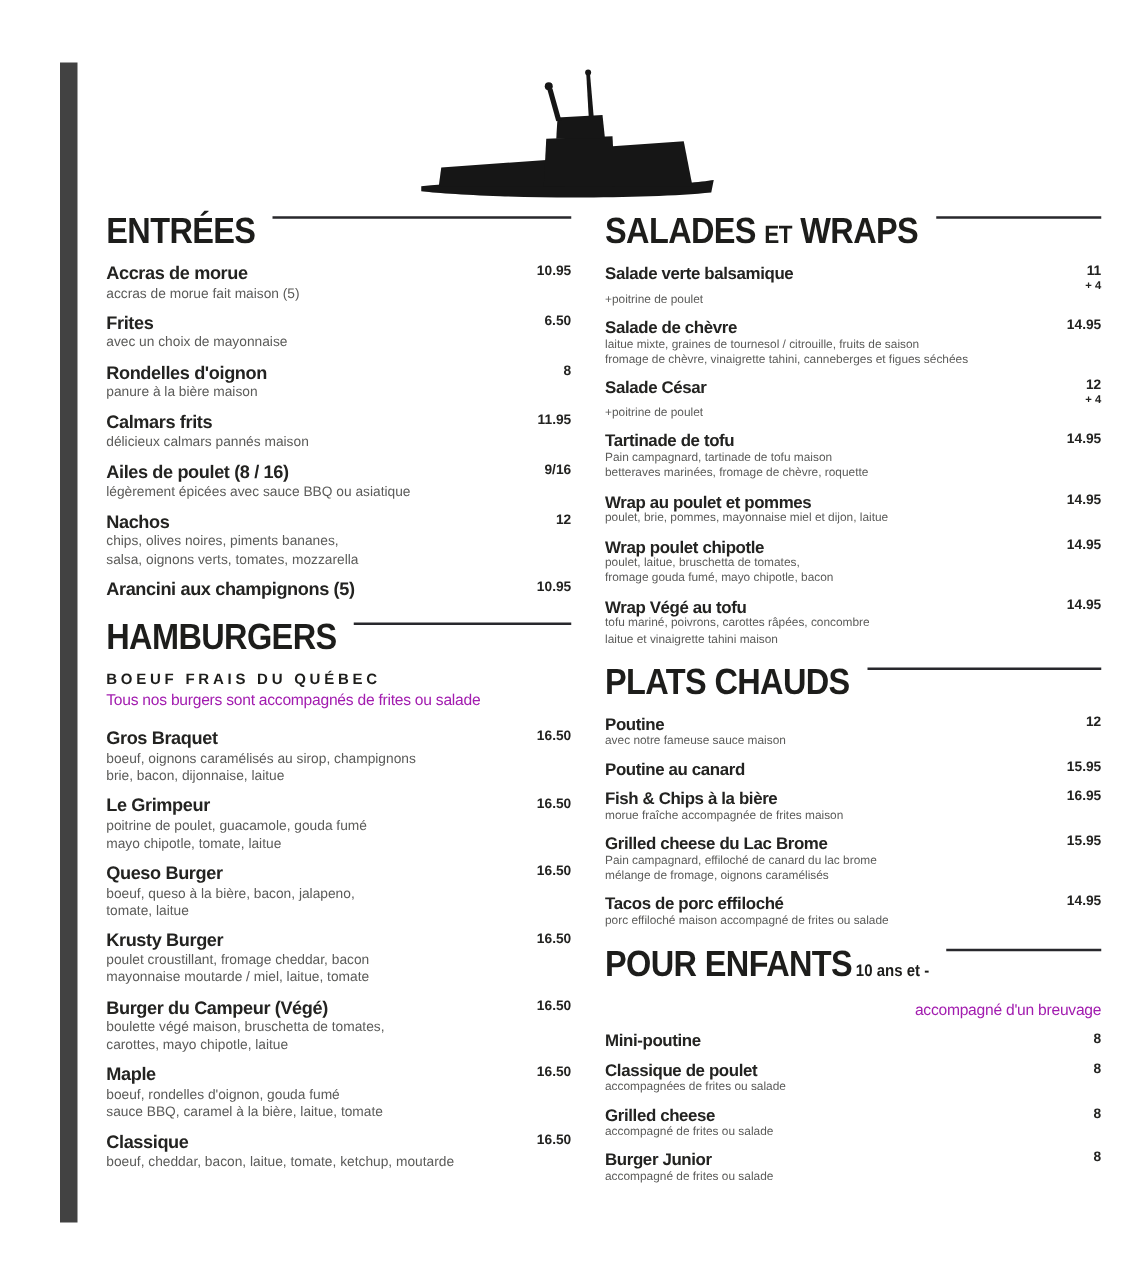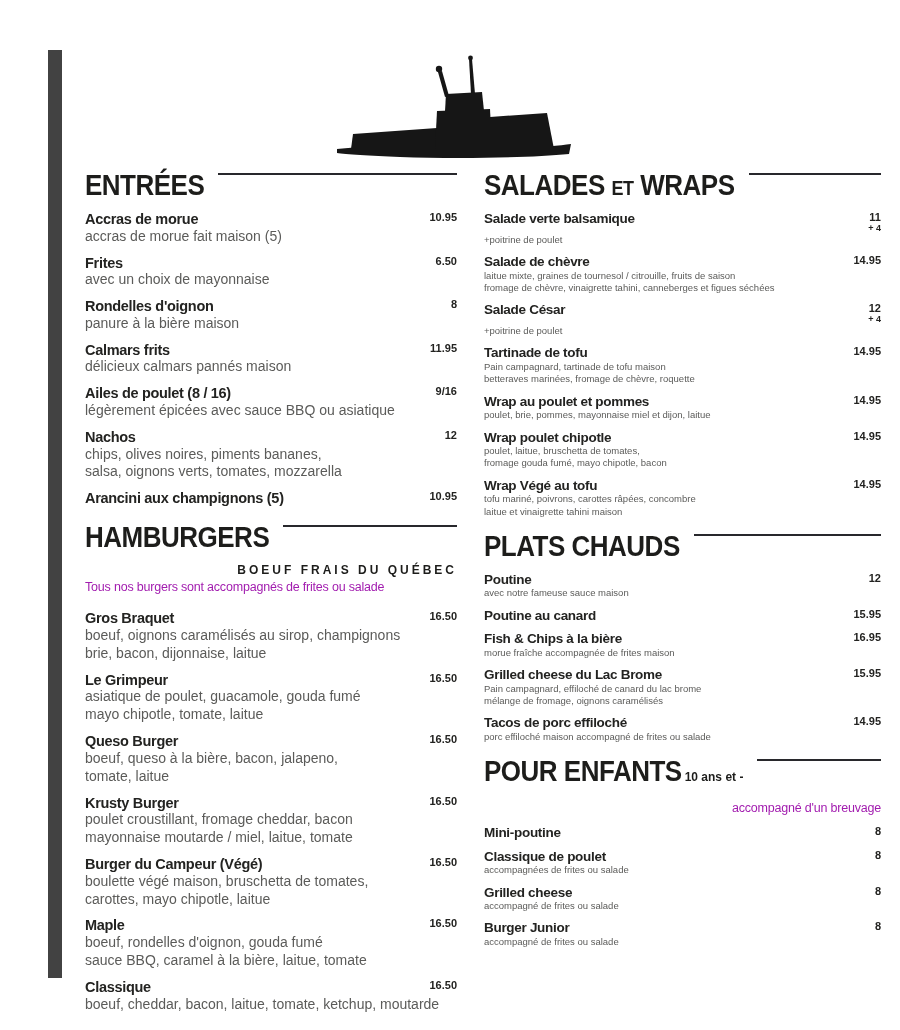--- a/index.html
+++ b/index.html
@@ -18,29 +18,29 @@
   .sec-head{display:flex;align-items:flex-start;margin-bottom:12px;}
   .sec-title{
     font-weight:bold;font-size:26px;line-height:1;color:#1d1d1b;
     letter-spacing:-0.5px;white-space:nowrap;
     transform:scaleY(1.12);transform-origin:left bottom;
   }
   .sec-title .small-caps{font-size:18px;}
   .sec-title .suffix{font-size:12px;letter-spacing:0;margin-left:3px;}
   .sec-rule{flex:1;height:2px;background:#28282c;margin-left:14px;min-width:30px;}
   .sec-intro{margin-bottom:16px;}
-  .sec-sub-caps{font-weight:bold;font-size:12px;letter-spacing:3px;margin-top:3px;color:#1d1d1b;text-align:right;}
+  .sec-sub-caps{font-weight:bold;font-size:12px;letter-spacing:3px;margin-top:3px;color:#1d1d1b;}
   .sec-sub{font-weight:normal;font-size:12.5px;margin-top:3px;color:#a21caf;letter-spacing:-0.2px;}
 
   .item{margin-bottom:9px;}
   .item-head{display:flex;align-items:flex-start;}
   .item-name{font-weight:bold;font-size:14.5px;letter-spacing:-0.3px;flex:1;color:#232321;line-height:1.15;}
   .item-price{font-weight:bold;font-size:11px;text-align:right;white-space:nowrap;color:#232321;}
   .price-sub{display:block;font-size:9px;line-height:1.2;}
-  .item-desc{font-size:14px;line-height:1.28;color:#5b5b59;white-space:pre-line;}
+  .item-desc{font-size:11px;line-height:1.28;color:#5b5b59;white-space:pre-line;}
 
   .col-right .item-name{font-size:13.5px;}
   .col-right .item-desc{font-size:9.5px;line-height:1.3;}
   .col-right .item{margin-bottom:8px;}
   .col-right .sec{margin-bottom:16px;}
 </style>
 </head>
 <body>
 
 <div class="side-bar"></div>
@@ -134,21 +134,21 @@
           <span class="item-price">16.50</span>
         </div>
       <div class="item-desc">boeuf, oignons caramélisés au sirop, champignons
 brie, bacon, dijonnaise, laitue</div>
     </div>
     <div class="item">
       <div class="item-head">
           <span class="item-name">Le Grimpeur</span>
           <span class="item-price">16.50</span>
         </div>
-      <div class="item-desc">asiatique de poulet, guacamole, gouda fumé
+      <div class="item-desc">poitrine de poulet, guacamole, gouda fumé
 mayo chipotle, tomate, laitue</div>
     </div>
     <div class="item">
       <div class="item-head">
           <span class="item-name">Queso Burger</span>
           <span class="item-price">16.50</span>
         </div>
       <div class="item-desc">boeuf, queso à la bière, bacon, jalapeno,
 tomate, laitue</div>
     </div>

